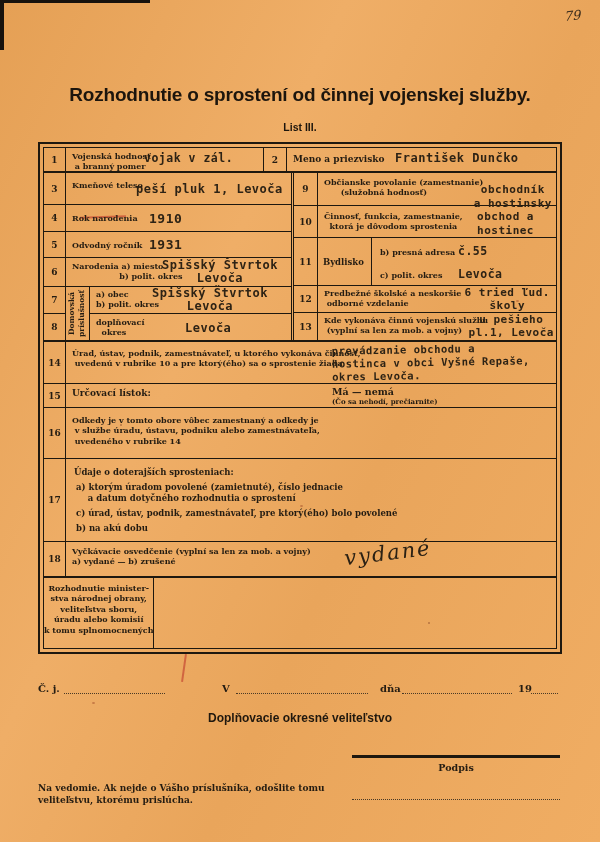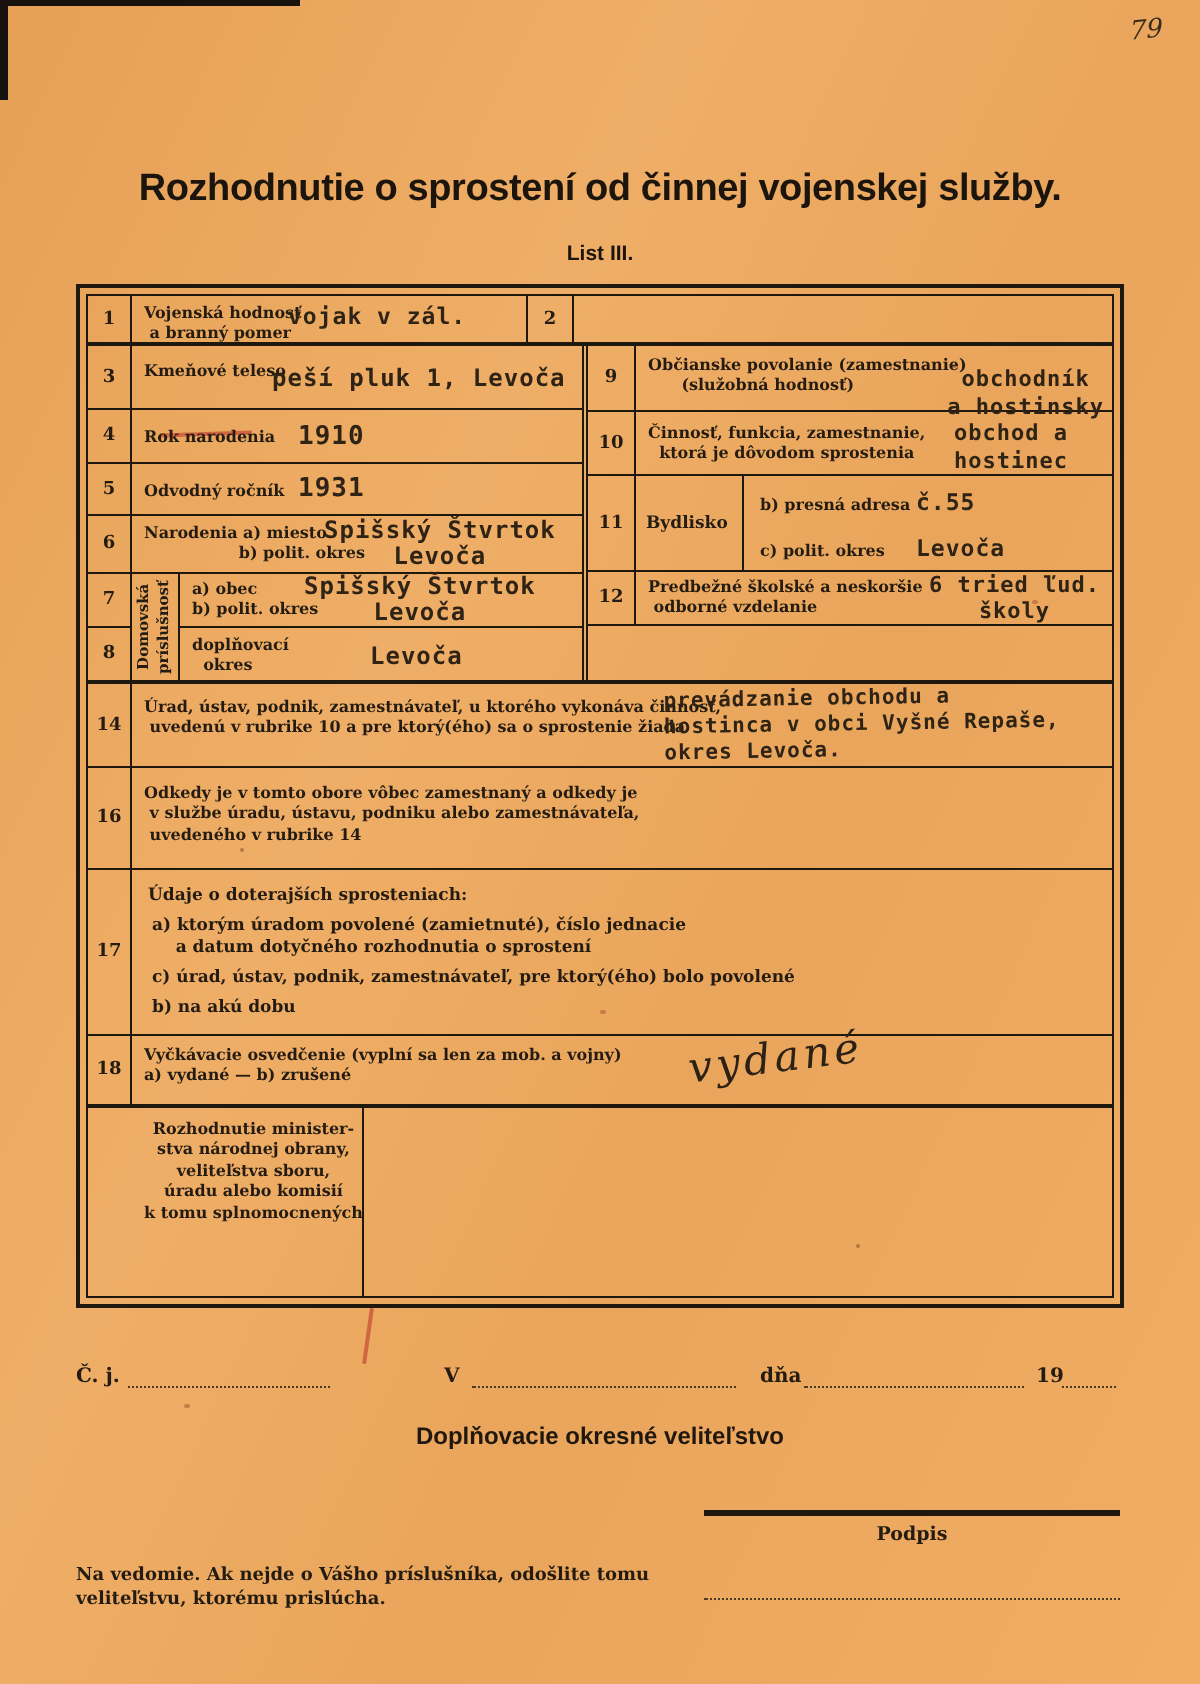--- a/index.html
+++ b/index.html
@@ -98,20 +98,24 @@
   <div class="table-inner">
 
     <div class="row bb2" style="height:25px;">
       <div class="numcell">1</div>
       <div style="flex:0 0 197px;display:flex;position:relative;">
         <div class="lbl">Vojenská hodnosť
  a branný pomer</div>
         <div class="typed" style="position:absolute;left:78px;top:3px;font-size:11.5px;">vojak v zál.</div>
       </div>
       <div class="numcell wide" style="border-left:1.5px solid #1e180f;">2</div>
+      <div style="flex:1;display:flex;position:relative;">
+        <div class="lbl" style="font-size:9px;padding-top:6px;">Meno a priezvisko</div>
+        <div class="typed" style="position:absolute;left:108px;top:3px;font-size:12px;">František Dunčko</div>
+      </div>
     </div>
 
     <div class="blockB bb2">
       <div class="b-left">
         <div class="row bb1" style="height:32px;">
           <div class="numcell">3</div>
           <div class="lbl" style="padding-top:7px;">Kmeňové teleso</div>
           <div class="typed" style="position:absolute;left:92px;top:9px;font-size:12px;">peší pluk 1, Levoča</div>
         </div>
         <div class="row bb1" style="height:27px;">
@@ -185,32 +189,47 @@
             </div>
           </div>
         </div>
         <div class="row bb1" style="height:27px;">
           <div class="numcell wide">12</div>
           <div class="lbl" style="padding-top:2px;">Predbežné školské a neskoršie
  odborné vzdelanie</div>
           <div class="typed ctr" style="position:absolute;right:6px;top:0;font-size:11px;line-height:1.2;">6 tried ľud.
 školy</div>
         </div>
+        <div class="row" style="height:27px;">
+          <div class="numcell wide">13</div>
+          <div class="lbl" style="padding-top:2px;">Kde vykonáva činnú vojenskú službu
+ (vyplní sa len za mob. a vojny)</div>
+          <div class="typed ctr" style="position:absolute;right:2px;top:0;font-size:11px;line-height:1.2;">u pešieho
+pl.1, Levoča</div>
+        </div>
       </div>
     </div>
 
     <div class="row bb1" style="height:42px;">
       <div class="numcell">14</div>
       <div class="lbl" style="padding-top:6px;">Úrad, ústav, podnik, zamestnávateľ, u ktorého vykonáva činnosť,
  uvedenú v rubrike 10 a pre ktorý(ého) sa o sprostenie žiada</div>
       <div class="typed" style="position:absolute;left:288px;top:1px;font-size:10.5px;line-height:1.25;white-space:pre;transform:rotate(-1deg);">prevádzanie obchodu a
 hostinca v obci Vyšné Repaše,
 okres Levoča.</div>
     </div>
 
+    <div class="row bb1" style="height:24px;">
+      <div class="numcell">15</div>
+      <div class="lbl" style="font-size:9px;padding-top:4px;">Určovací lístok:</div>
+      <div style="position:absolute;left:288px;top:2px;">
+        <div style="font-size:9.5px;font-weight:bold;">Má — nemá</div>
+        <div style="font-size:7px;font-weight:bold;">(Čo sa nehodí, prečiarnite)</div>
+      </div>
+    </div>
 
     <div class="row bb1" style="height:51px;">
       <div class="numcell">16</div>
       <div class="lbl" style="padding-top:7px;">Odkedy je v tomto obore vôbec zamestnaný a odkedy je
  v službe úradu, ústavu, podniku alebo zamestnávateľa,
  uvedeného v rubrike 14</div>
     </div>
 
     <div class="row bb1" style="height:83px;">
       <div class="numcell">17</div>
@@ -225,21 +244,21 @@
 
     <div class="row bb2" style="height:36px;">
       <div class="numcell">18</div>
       <div class="lbl" style="padding-top:4px;">Vyčkávacie osvedčenie (vyplní sa len za mob. a vojny)
 a) vydané — b) zrušené</div>
       <div class="handw" style="position:absolute;left:300px;top:-1px;">vydané</div>
     </div>
 
     <div class="row" style="flex:1;">
       <div style="flex:0 0 104px;border-right:1px solid #1e180f;display:flex;justify-content:center;">
-        <div class="lbl" style="padding:5px 0 0 0;text-align:center;font-size:8px;margin-left:28px;">Rozhodnutie minister-
+        <div class="lbl" style="padding:5px 0 0 0;text-align:center;font-size:8px;">Rozhodnutie minister-
 stva národnej obrany,
 veliteľstva sboru,
 úradu alebo komisií
 k tomu splnomocnených</div>
       </div>
       <div style="flex:1;"></div>
     </div>
 
   </div>
 </div>

